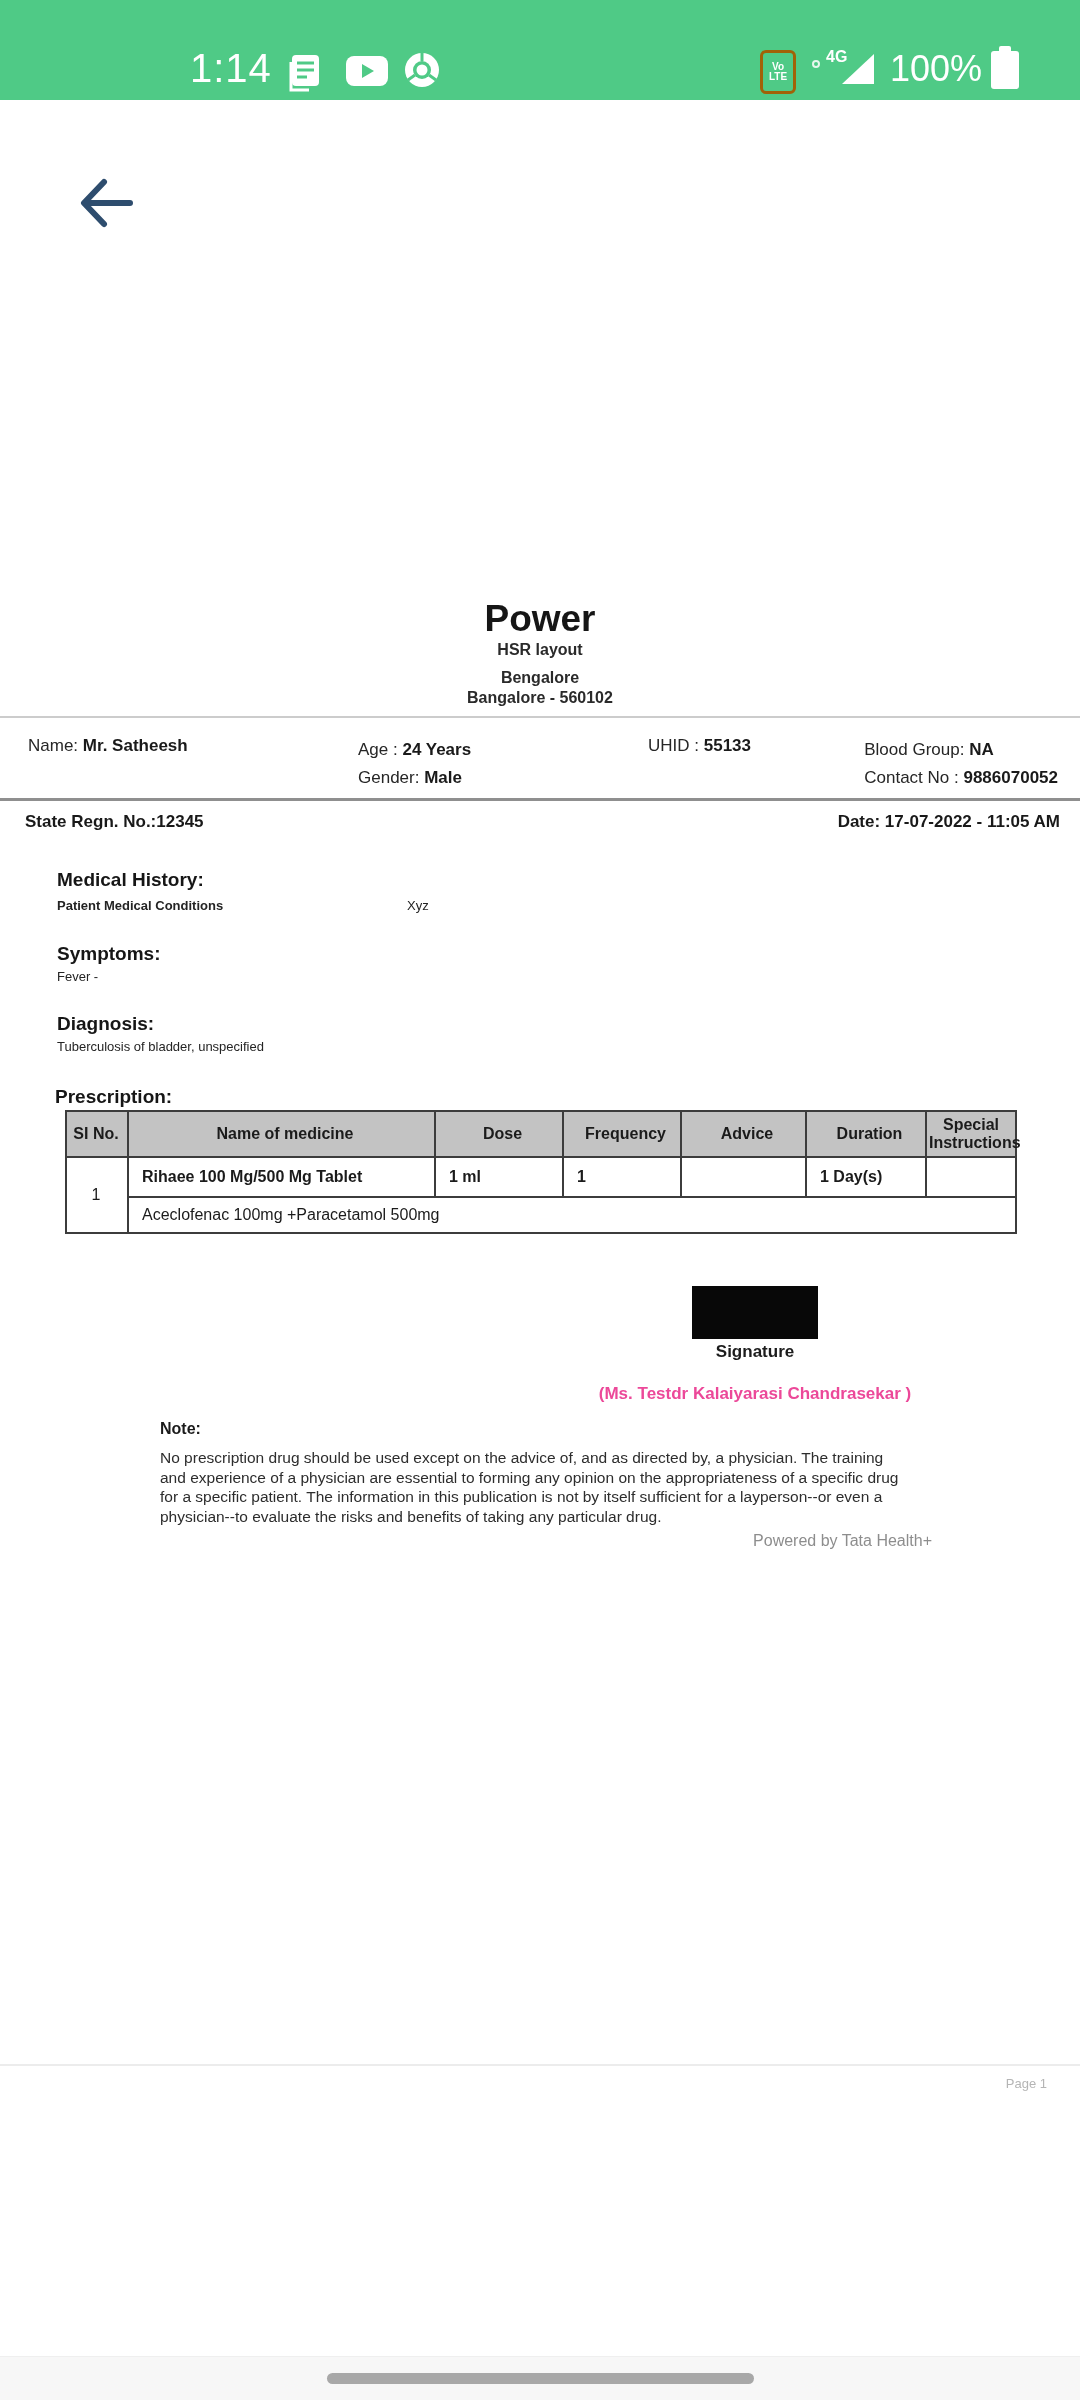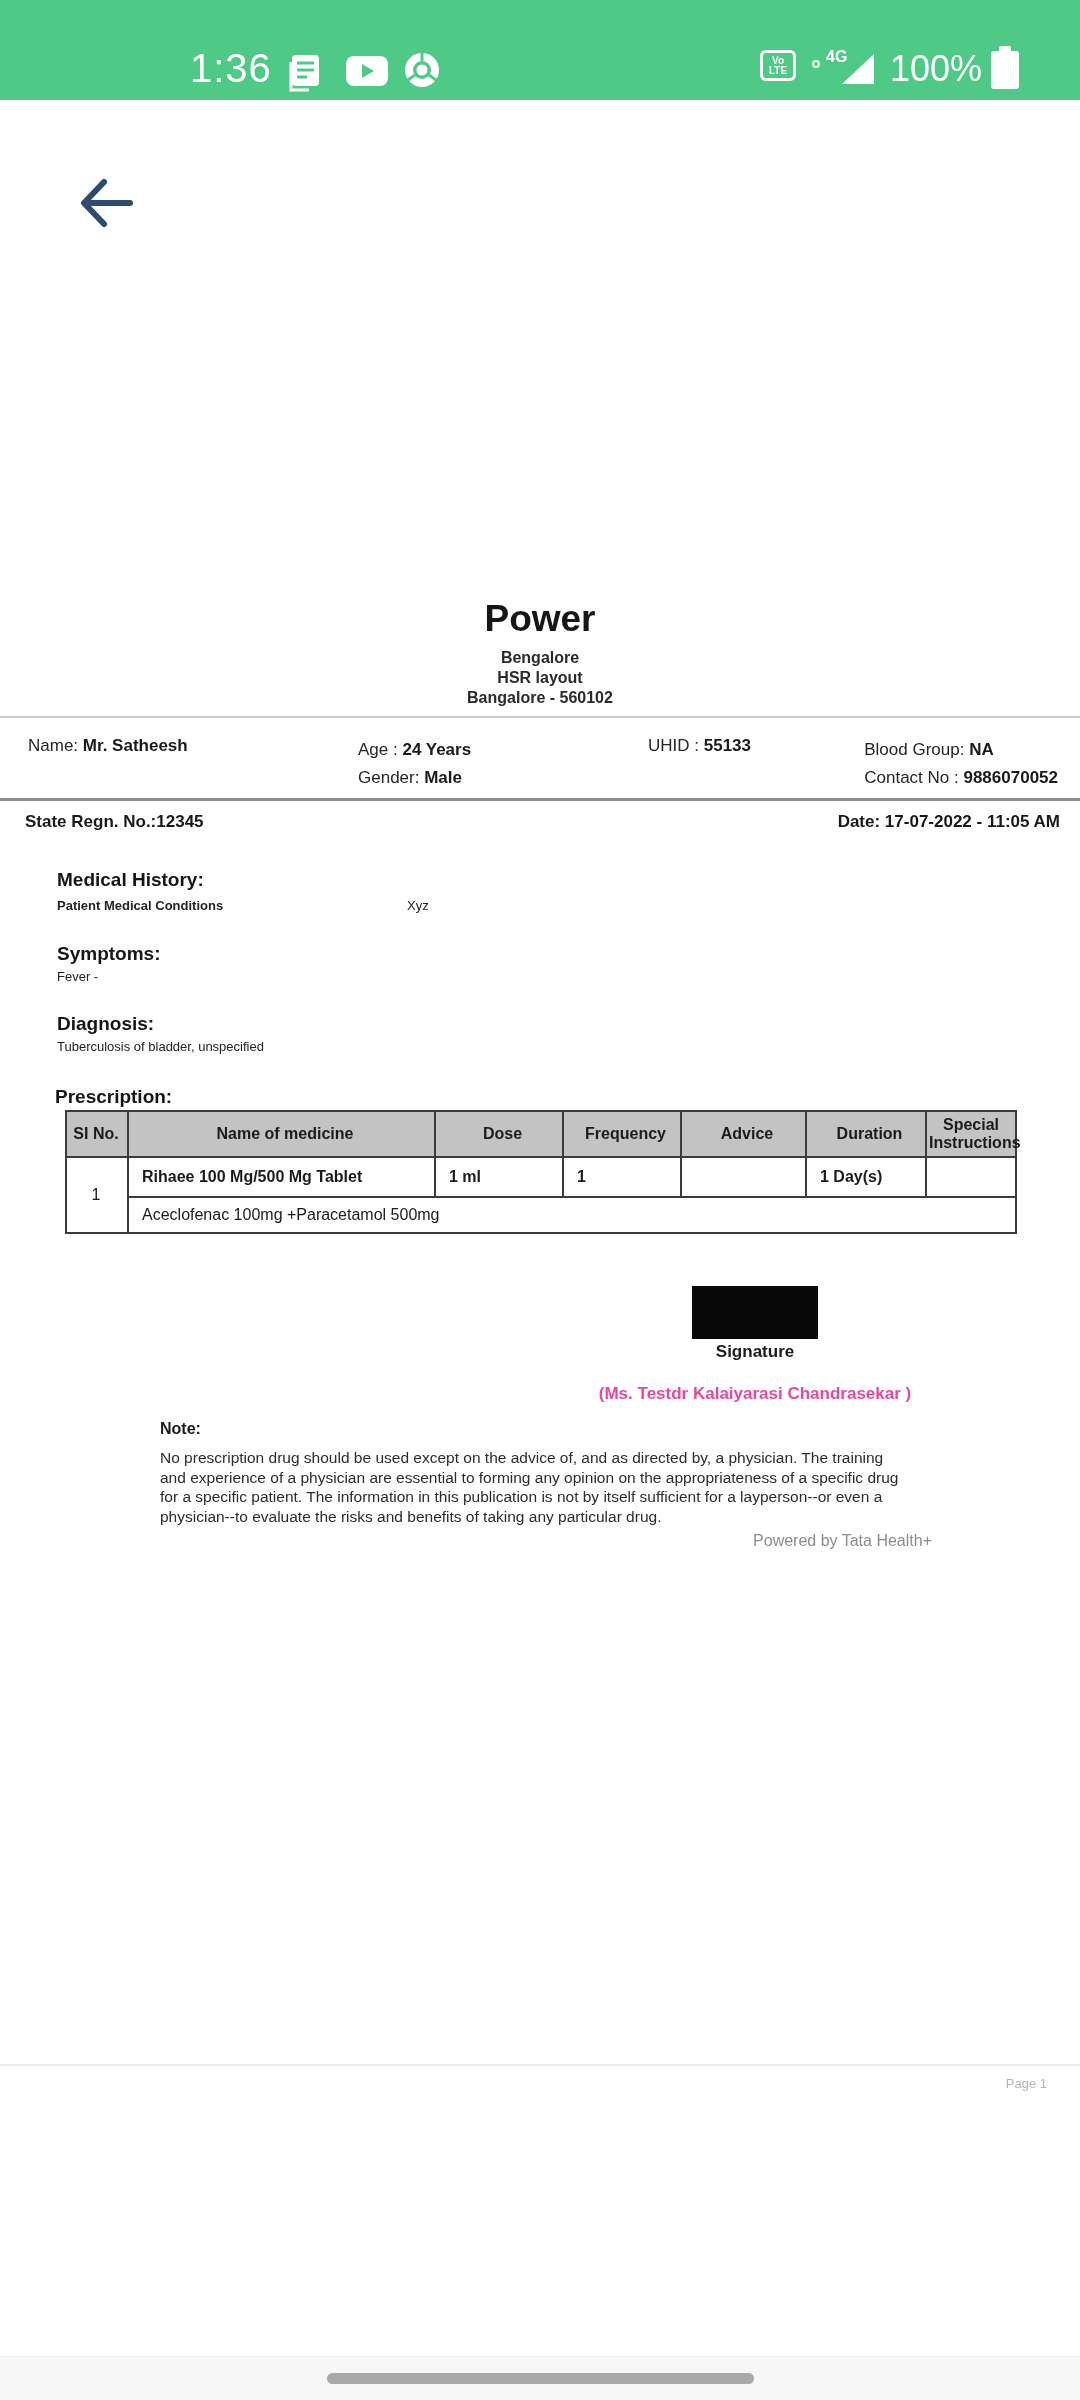--- a/index.html
+++ b/index.html
@@ -10,21 +10,21 @@
     font-family:"Liberation Sans", sans-serif; color:#1d1d1d;
   }
 
   
   .status-bar { position:absolute; left:0; top:0; width:1080px; height:100px; background:#4fca86; }
   .sb-time { position:absolute; left:190px; top:46px; font-size:40px; color:#ffffff; letter-spacing:1px; }
   .sb-icon { position:absolute; top:52px; }
   .sb-notes { left:287px; }
   .sb-yt { left:346px; top:56px; }
   .sb-chrome { left:404px; }
-  .volte { position:absolute; left:760px; top:50px; width:36px; height:31px; border:3px solid #ffffff; border-radius:6px;
+  .volte { position:absolute; left:760px; top:50px; width:36px; height:44px; border:3px solid #a16207; border-radius:6px;
            display:flex; flex-direction:column; align-items:center; justify-content:center; }
   .volte span { color:#ffffff; font-weight:bold; font-size:10px; line-height:10px; }
   .sb-dot { position:absolute; left:812px; top:60px; width:8px; height:8px; border:2px solid #e8f7ee; border-radius:50%; }
   .sig-wrap { position:absolute; left:826px; top:48px; width:48px; height:36px; }
   .sig-4g { position:absolute; left:0; top:0; color:#ffffff; font-size:16px; font-weight:bold; }
   .sig-tri { position:absolute; right:0; bottom:0; width:0; height:0;
              border-left:32px solid transparent; border-bottom:30px solid #ffffff; }
   .sb-batt-pct { position:absolute; left:890px; top:48px; font-size:36px; color:#ffffff; }
   .battery { position:absolute; left:990px; top:46px; width:30px; }
   .battery .nub { width:12px; height:5px; background:#ffffff; margin:0 auto; border-radius:2px 2px 0 0; }
@@ -86,21 +86,21 @@
   
   .nav-bar { position:absolute; left:0; top:2356px; width:1080px; height:44px; background:#f7f7f7; border-top:1px solid #efefef; }
   .home-pill { position:absolute; left:327px; top:16px; width:427px; height:11px; background:#a8a8a8; border-radius:6px; cursor:pointer; }
 </style>
 </head>
 <body>
 
 <div class="screen">
 
   <div class="status-bar">
-    <div class="sb-time">1:36</div>
+    <div class="sb-time">1:14</div>
 
     <div class="sb-icon sb-notes">
       <svg width="36" height="40" viewBox="0 0 36 40">
         <rect x="5" y="3" width="27" height="31" rx="4" fill="#ffffff"></rect>
         <path d="M4 10 L4 38 L22 38" stroke="#ffffff" stroke-width="3" fill="none"></path>
         <line x1="10" y1="11" x2="27" y2="11" stroke="#4fca86" stroke-width="3"></line>
         <line x1="10" y1="18" x2="27" y2="18" stroke="#4fca86" stroke-width="3"></line>
         <line x1="10" y1="25" x2="20" y2="25" stroke="#4fca86" stroke-width="3"></line>
       </svg>
     </div>
@@ -145,22 +145,22 @@
 
   <div class="back-btn">
     <svg width="70" height="70" viewBox="0 0 70 70">
       <line x1="14" y1="35" x2="58" y2="35" stroke="#2e4d6e" stroke-width="6" stroke-linecap="round"></line>
       <polyline points="32,14 12,35 32,56" fill="none" stroke="#2e4d6e" stroke-width="6" stroke-linejoin="round" stroke-linecap="round"></polyline>
     </svg>
   </div>
 
   <div class="clinic">
     <div class="clinic-name">Power</div>
+    <div class="clinic-line">HSR layout</div>
     <div class="clinic-line first">Bengalore</div>
-    <div class="clinic-line">HSR layout</div>
     <div class="clinic-line">Bangalore - 560102</div>
   </div>
 
   <div class="divider-1"></div>
 
   <div class="patient">
     <div class="p-name"><span>Name: </span><b>Mr. Satheesh</b></div>
     <div class="p-agegender">
       <div><span>Age : </span><b>24 Years</b></div>
       <div><span>Gender: </span><b>Male</b></div>

